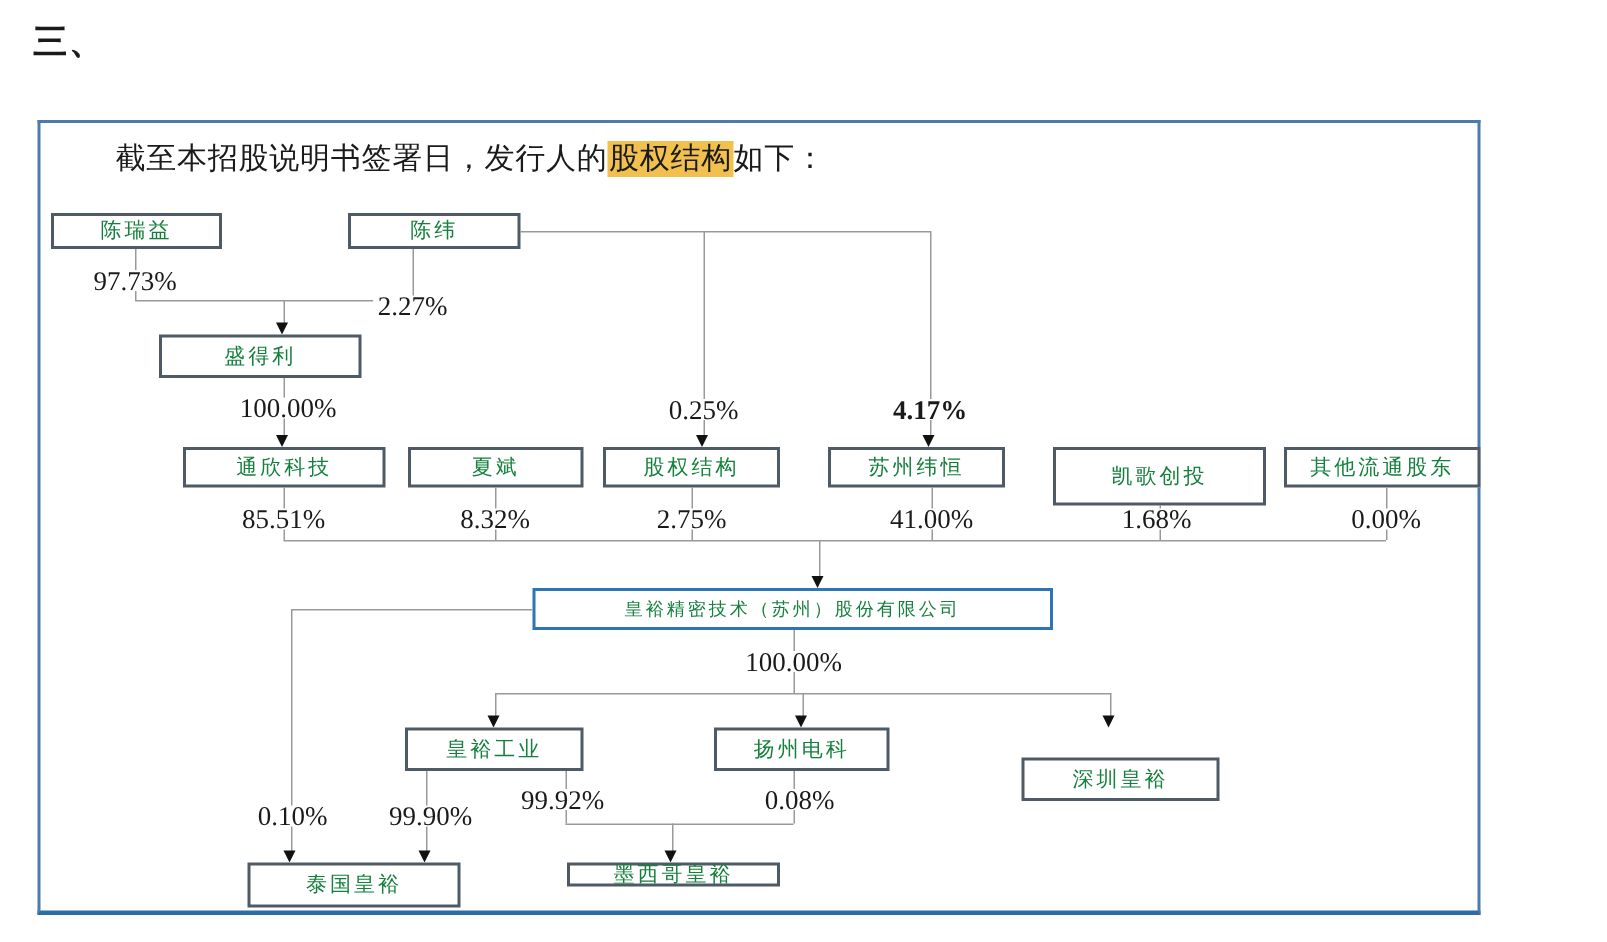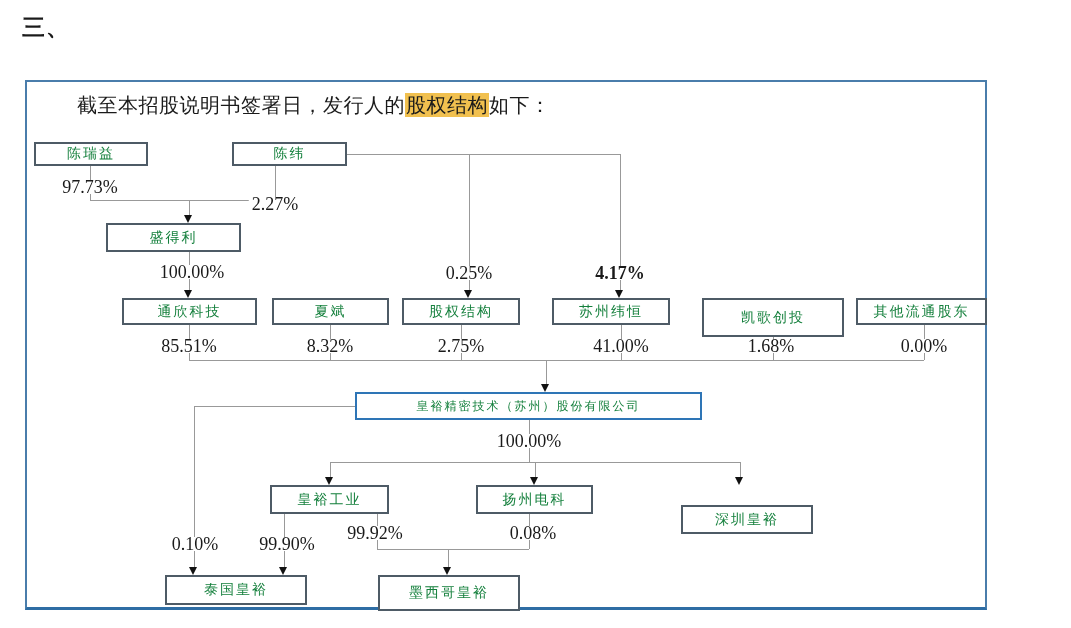--- a/index.html
+++ b/index.html
@@ -108,21 +108,21 @@
       <div class="node" style="left: 245px; top: 216px; width: 117px; height: 27px;">夏斌</div>
       <div class="node" style="left: 375px; top: 216px; width: 118px; height: 27px;">股权结构</div>
       <div class="node" style="left: 525px; top: 216px; width: 118px; height: 27px;">苏州纬恒</div>
       <div class="node" style="left: 675px; top: 216px; width: 142px; height: 39px;">凯歌创投</div>
       <div class="node" style="left: 829px; top: 216px; width: 131px; height: 27px;">其他流通股东</div>
       <div class="node company" style="left: 328px; top: 310px; width: 347px; height: 28px;">皇裕精密技术（苏州）股份有限公司</div>
       <div class="node" style="left: 243px; top: 403px; width: 119px; height: 29px;">皇裕工业</div>
       <div class="node" style="left: 449px; top: 403px; width: 117px; height: 29px;">扬州电科</div>
       <div class="node" style="left: 654px; top: 403px; width: 132px; height: 29px; margin-top: 20px;">深圳皇裕</div>
       <div class="node" style="left: 138px; top: 493px; width: 142px; height: 30px;">泰国皇裕</div>
-      <div class="node" style="left: 351px; top: 493px; width: 142px; height: 36px;">墨西哥皇裕</div>
+      <div class="node" style="left: 351px; top: 493px; width: 142px; height: 16px;">墨西哥皇裕</div>
       <div class="pct" style="left: 63px; top: 98px;">97.73%</div>
       <div class="pct" style="left: 248px; top: 115px;">2.27%</div>
       <div class="pct" style="left: 165px; top: 183px;">100.00%</div>
       <div class="pct" style="left: 442px; top: 184px;">0.25%</div>
       <div class="pct" style="left: 593px; top: 184px; font-weight: bold;">4.17%</div>
       <div class="pct" style="left: 162px; top: 257px;">85.51%</div>
       <div class="pct" style="left: 303px; top: 257px;">8.32%</div>
       <div class="pct" style="left: 434px; top: 257px;">2.75%</div>
       <div class="pct" style="left: 594px; top: 257px;">41.00%</div>
       <div class="pct" style="left: 744px; top: 257px;">1.68%</div>

